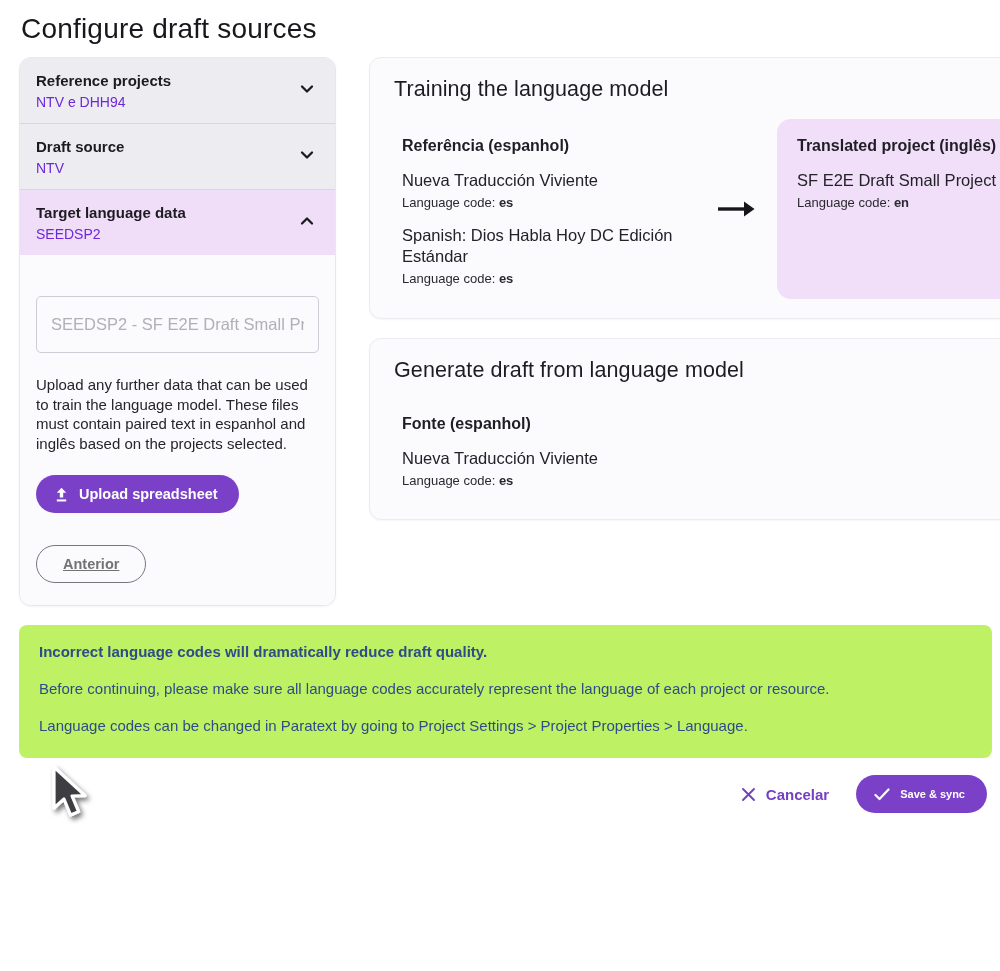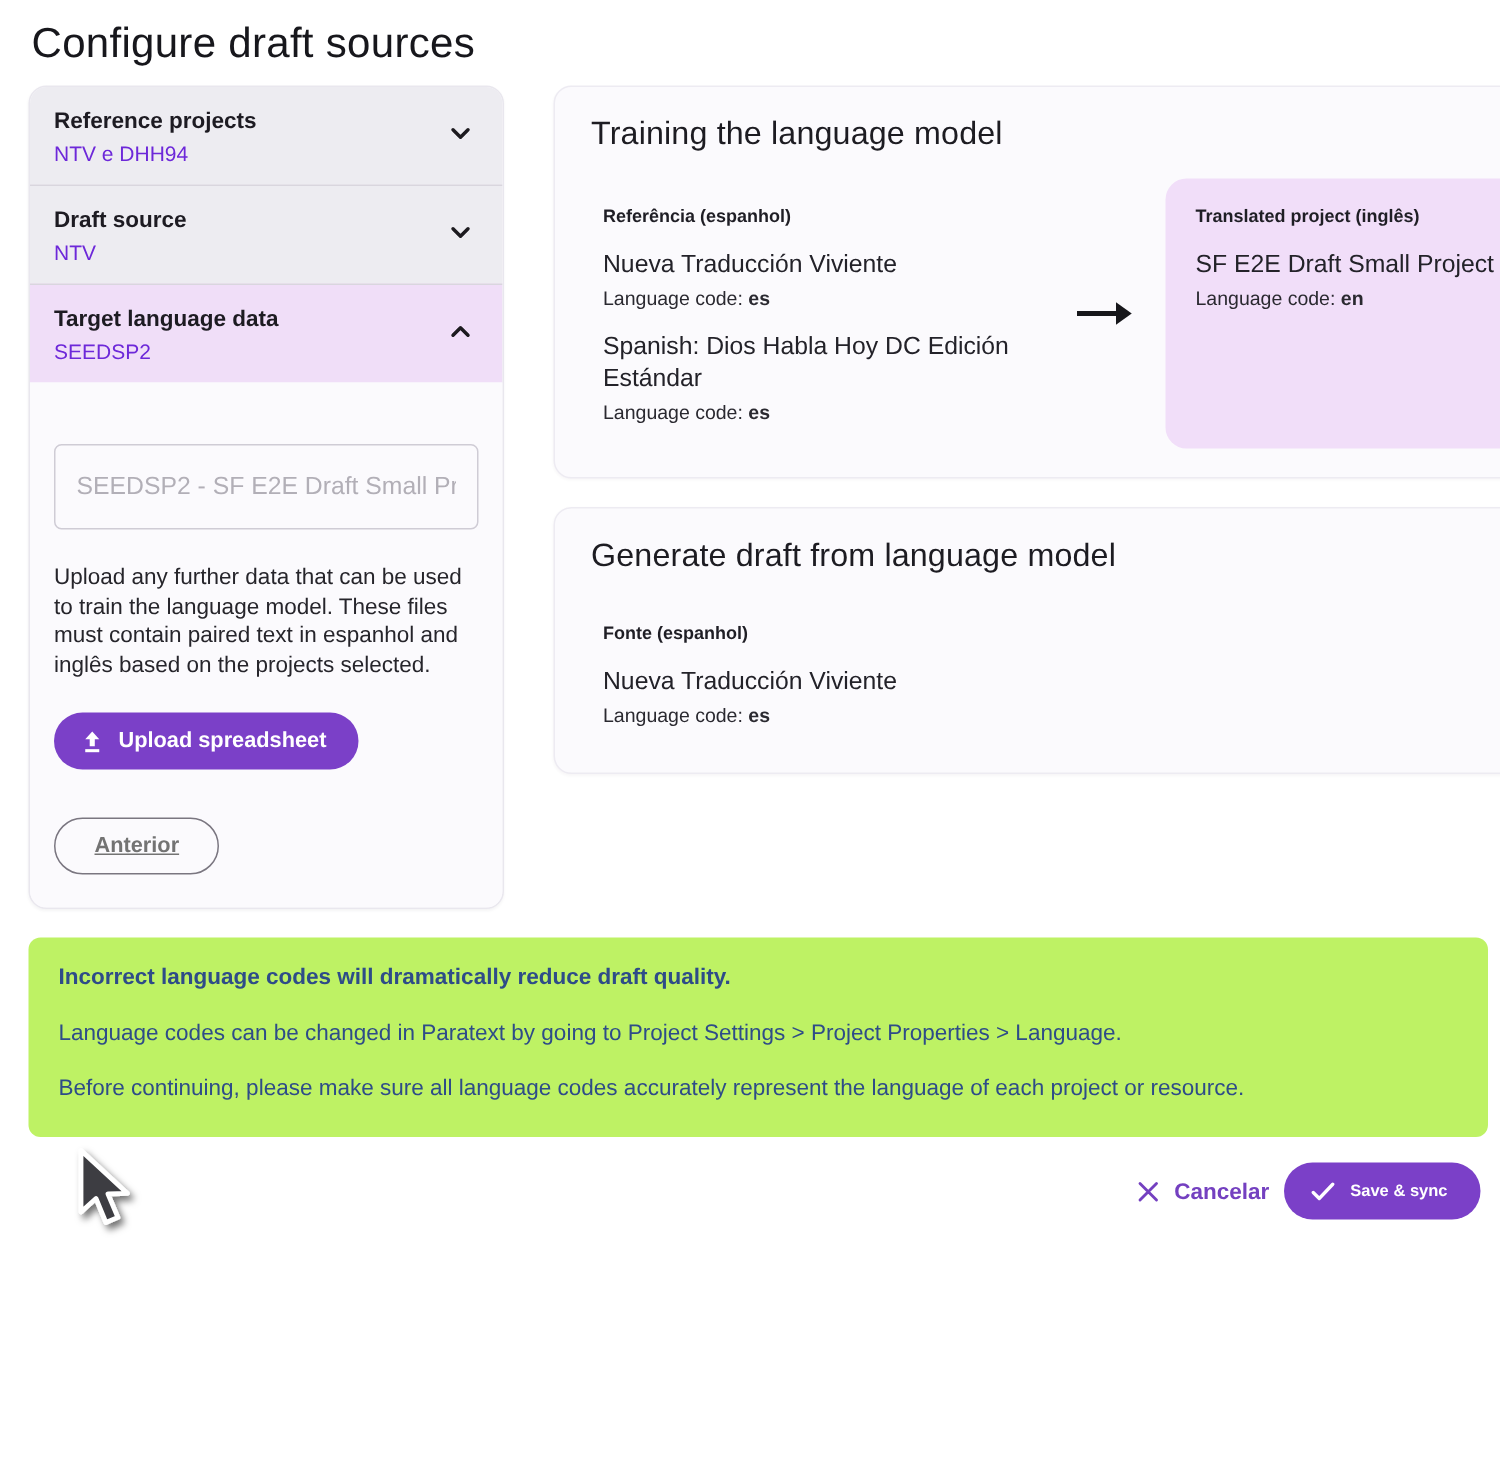--- a/index.html
+++ b/index.html
@@ -65,21 +65,21 @@
   
   .cards { flex:1 1 auto; display:flex; flex-direction:column; gap:19px; }
   .card {
     background:#fbfafd; border:1px solid #edebf2; border-radius:12px;
     padding:19px 24px; box-shadow:0 1px 2px rgba(40,35,60,.04);
   }
   .card-title { font-size:21.5px; font-weight:400; color:#1d1c22; letter-spacing:.1px; }
 
   .train-row { display:flex; align-items:stretch; margin-top:17px; padding-left:8px; }
   .ref-col { width:295px; padding-top:18px; }
-  .sub-heading { font-size:12px; font-weight:700; color:#1f1e25; }
+  .sub-heading { font-size:16px; font-weight:700; color:#1f1e25; }
   .proj-name { font-size:16.5px; color:#232229; line-height:21px; margin-top:15px; }
   .lang-code { font-size:13px; color:#2a2930; margin-top:4px; }
   .lang-code b { font-weight:700; }
 
   .arrow-cell { flex:0 0 78px; display:flex; align-items:center; justify-content:center; }
 
   .translated-panel {
     flex:0 0 275px; min-height:180px; background:#f1def9; border-radius:14px;
     padding:18px 20px; margin-left:2px;
   }
@@ -106,21 +106,21 @@
     position:relative; width:18px; height:18px; border:2px solid #1c1b1f;
     border-radius:2px; background:transparent;
   }
   .cb-label { font-size:14.5px; color:#1c1b1f; margin-left:12px; }
 
   .cursor-svg { position:absolute; left:27px; top:138px; overflow:visible; pointer-events:none; }
 
   
   .actions {
     display:flex; justify-content:flex-end;
-    gap:10px; margin-top:17px; padding-right:5px;
+    gap:27px; margin-top:17px; padding-right:5px;
   }
   .btn-cancel {
     background:transparent; border:none; color:#7440c0;
     display:inline-flex; align-items:center; gap:10px;
     font-family:inherit; font-size:15px; font-weight:700; cursor:pointer;
   }
   .btn-save {
     background:#7b40c8; color:#ffffff; border:none; border-radius:19px;
     height:38px; padding:0 22px 0 18px;
     display:inline-flex; align-items:center; gap:10px;
@@ -243,22 +243,22 @@
           <div class="proj-name">Nueva Traducción Viviente</div>
           <div class="lang-code"><span>Language code: </span><b>es</b></div>
         </div>
       </div>
 
     </div>
   </div>
 
   <div class="notice">
     <p class="warn">Incorrect language codes will dramatically reduce draft quality.</p>
+    <p>Before continuing, please make sure all language codes accurately represent the language of each project or resource.</p>
     <p>Language codes can be changed in Paratext by going to Project Settings &gt; Project Properties &gt; Language.</p>
-    <p>Before continuing, please make sure all language codes accurately represent the language of each project or resource.</p>
 
 
     <svg class="cursor-svg" width="46" height="58" viewBox="0 0 23 29">
       <g filter="url(#csh)">
         <path d="M4 2 L4 22.5 L9 18 L12.3 26 L16.3 24.3 L13 16.5 L19.5 16.3 Z" fill="#3e3e42" stroke="#ffffff" stroke-width="1.6" stroke-linejoin="round"></path>
       </g>
       <defs>
         <filter id="csh" x="-40%" y="-40%" width="200%" height="200%">
           <feDropShadow dx="1.3" dy="1.6" stdDeviation="1.2" flood-color="#000" flood-opacity="0.55"></feDropShadow>
         </filter>

